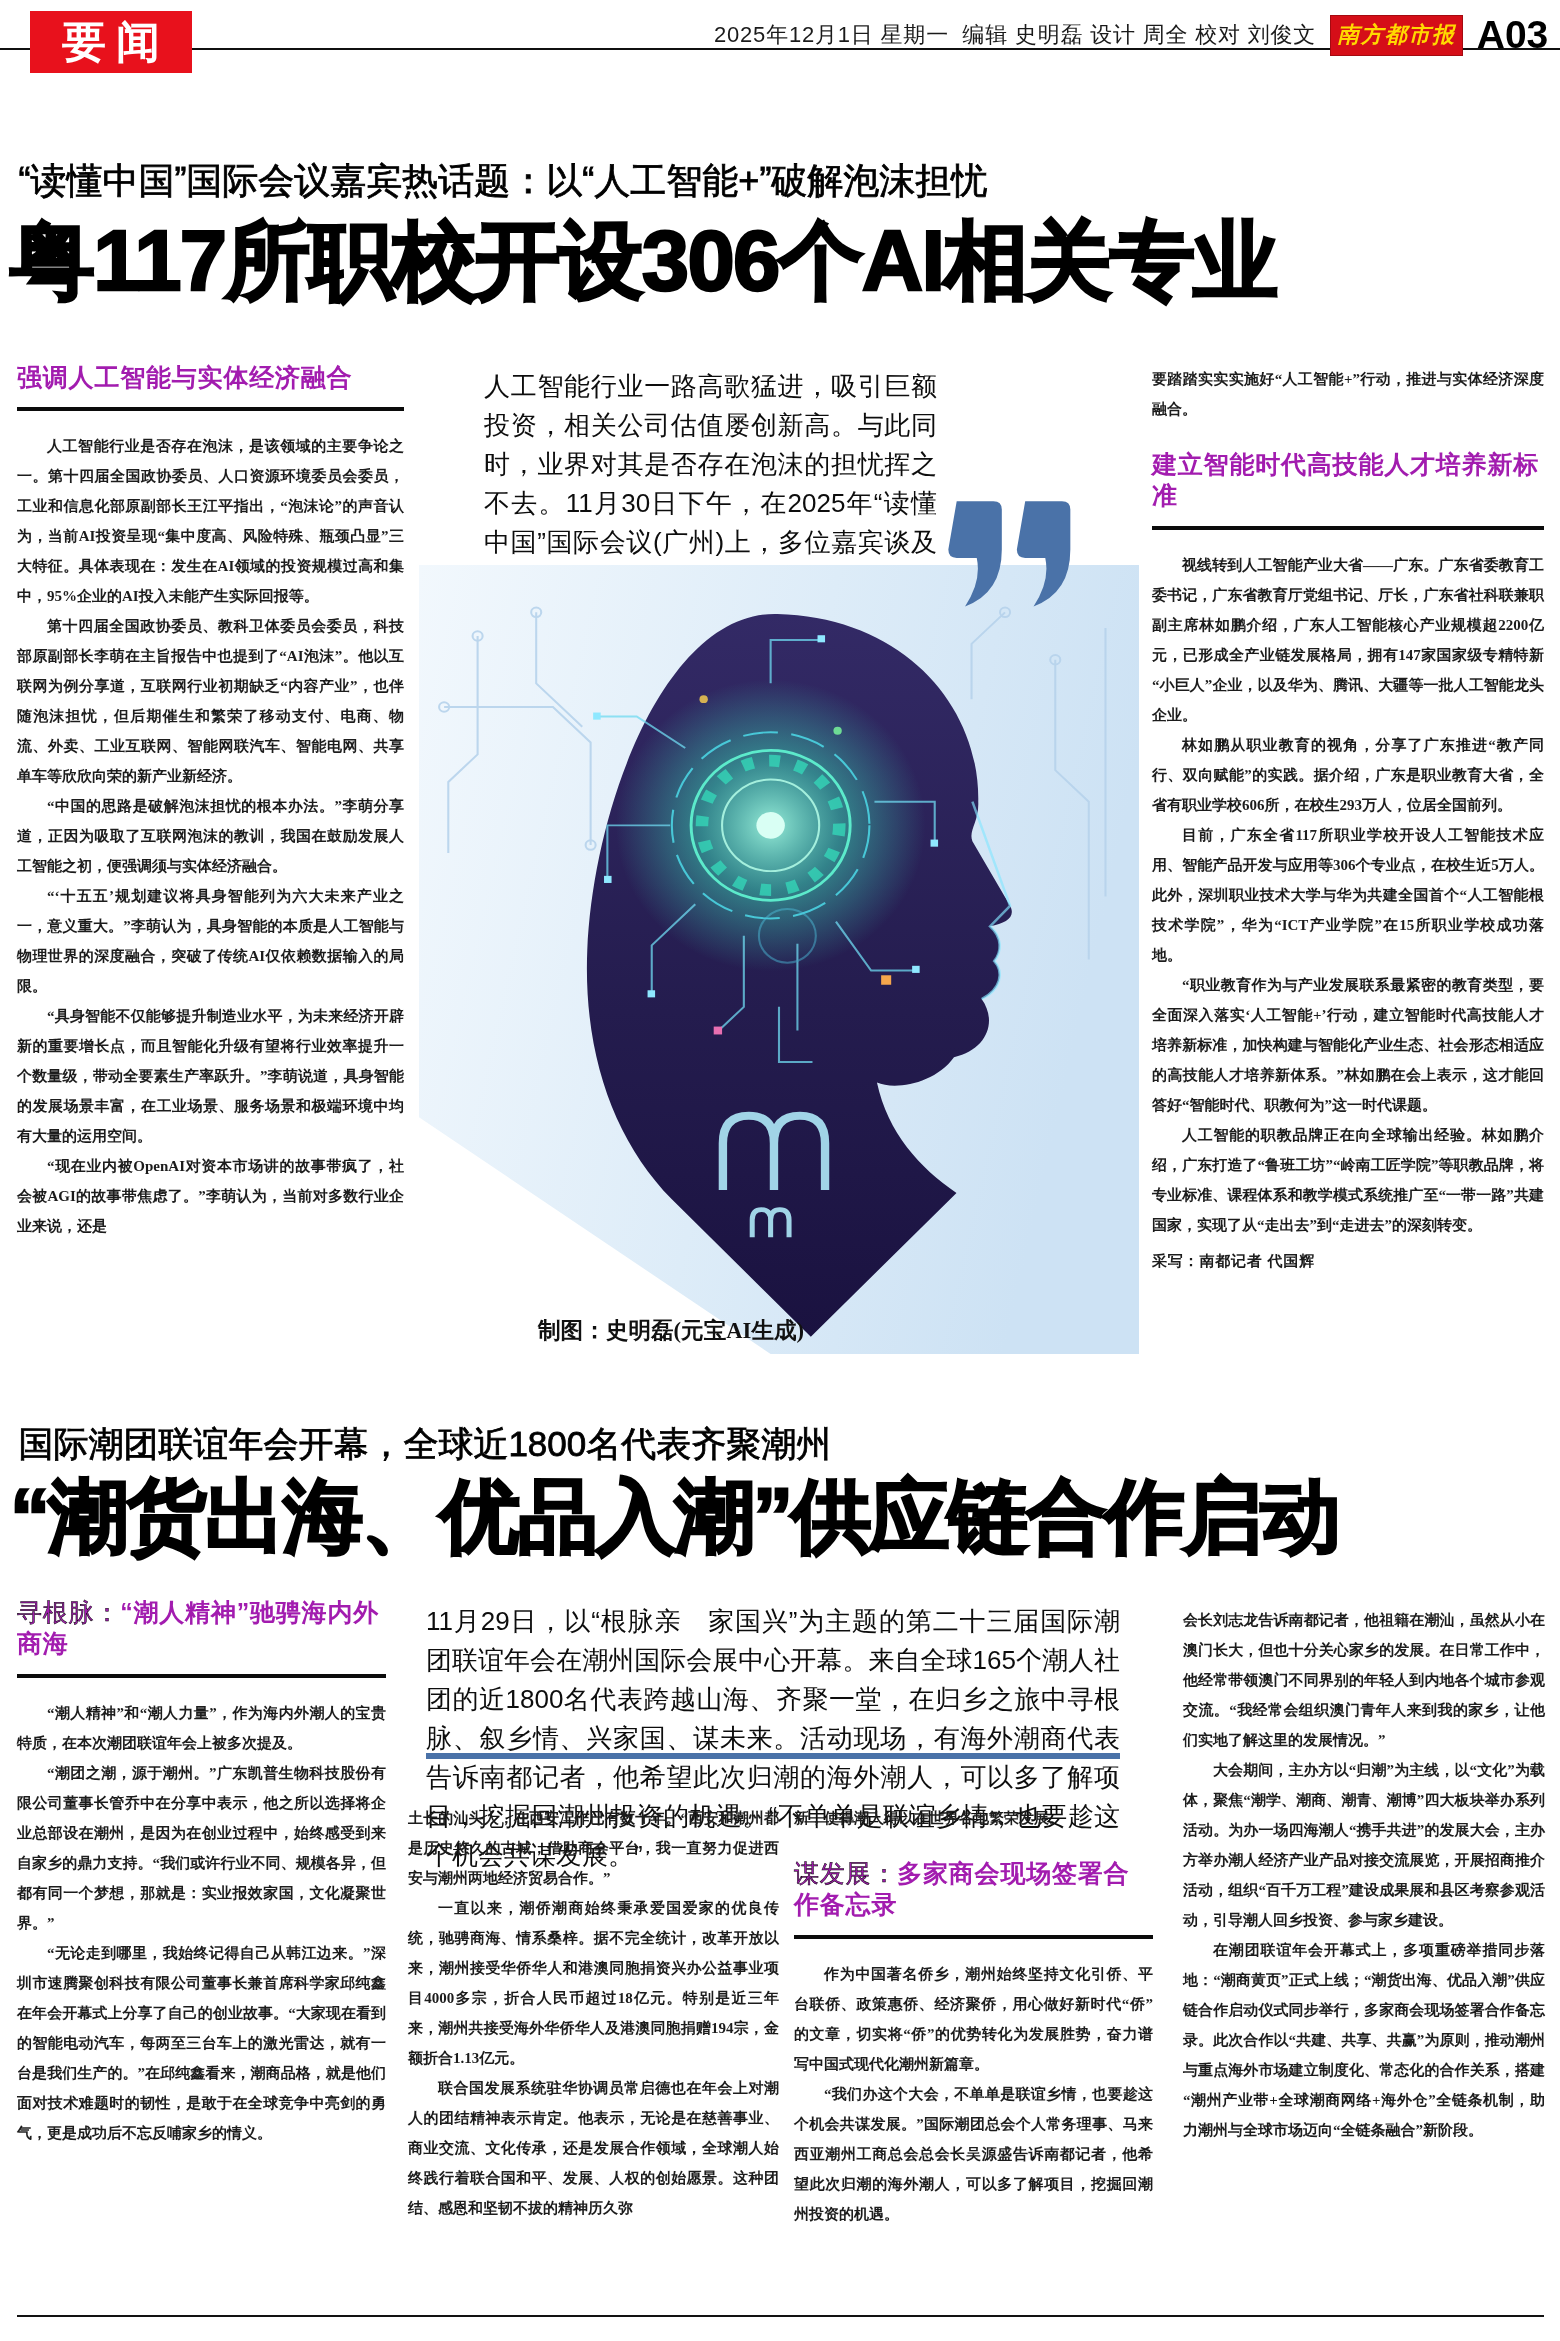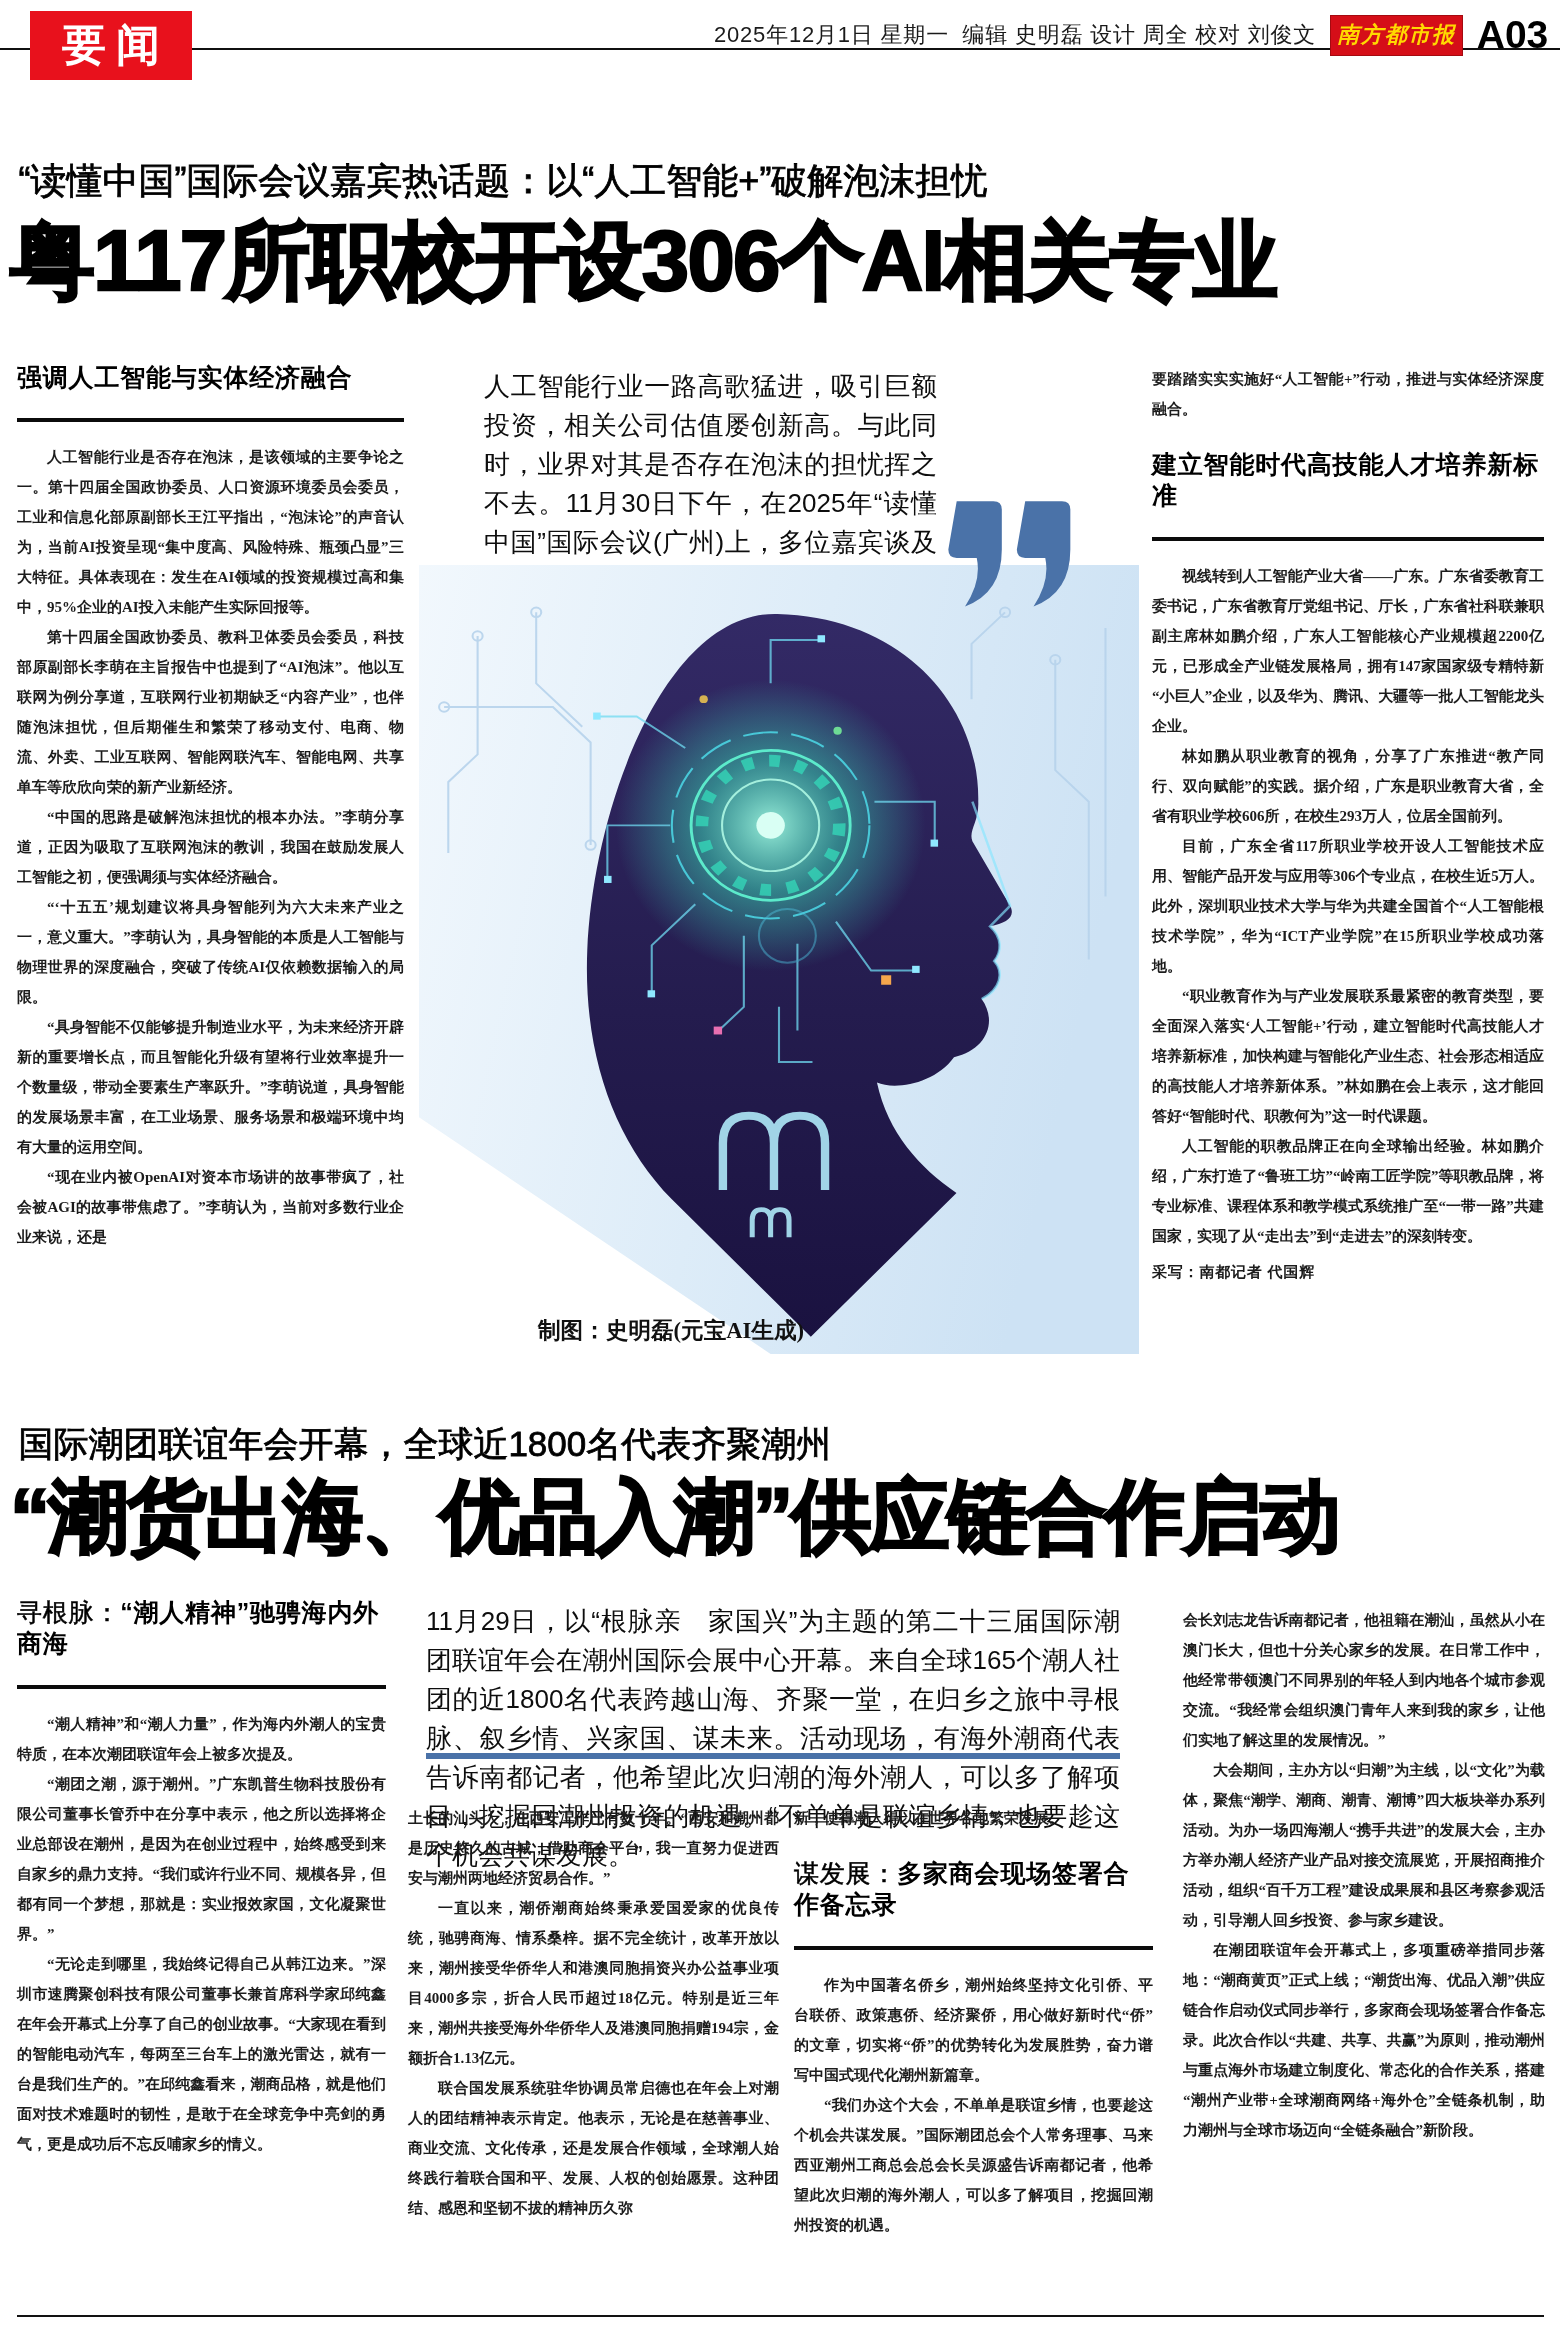--- a/index.html
+++ b/index.html
@@ -5,21 +5,21 @@
   * { margin:0; padding:0; box-sizing:border-box; }
   body {
     width:1560px; height:2342px; position:relative; overflow:hidden;
     background:#ffffff; color:#111;
     font-family:"Liberation Serif","DejaVu Serif",serif;
   }
 
   
   .top-rule { position:absolute; left:0; top:48px; width:1560px; height:1.7px; background:#101010; }
   .section-badge {
-    position:absolute; left:30px; top:11px; width:162px; height:69px;
+    position:absolute; left:30px; top:11px; width:162px; height:62px;
     background:#e8111c; color:#fff; display:flex; align-items:center; justify-content:center;
     font-family:"Liberation Sans","DejaVu Sans",sans-serif; font-weight:900; font-size:44px; letter-spacing:10px;
     text-indent:10px; z-index:3;
   }
   .header-meta { position:absolute; right:11.7px; top:13.4px; display:flex; align-items:center; gap:13.4px; z-index:3; }
   .meta-text { font-family:"Liberation Sans","DejaVu Sans",sans-serif; font-size:22px; color:#1a1a1a; letter-spacing:0.8px; }
   .masthead-logo {
     background:#d50e18; color:#ffd900; font-family:"Liberation Sans","DejaVu Sans",sans-serif;
     font-weight:900; font-size:22px; padding:4.2px 6.7px; font-style:italic; letter-spacing:1.7px;
     border:0.8px solid #a50a10;
@@ -42,21 +42,21 @@
   .headline2 { top:1464px; font-size:80px; }
 
   
   .bodycol { position:absolute; }
   .bodycol p {
     font-size:15px; line-height:30px; text-align:justify; text-indent:2em; color:#1c1c1c;font-weight:bold;
   }
   .bodycol p.noindent { text-indent:0; }
   .subhead-block {
     font-family:"Liberation Sans","DejaVu Sans",sans-serif; font-size:25px; font-weight:700;
-    color:#000000; border-bottom:4.2px solid #0b0b0b; padding-bottom:25px; margin-bottom:20px;
+    color:#a21caf; border-bottom:4.2px solid #0b0b0b; padding-bottom:14px; margin-bottom:20px;
     letter-spacing:0.8px; line-height:1.25;
   }
   .subhead-block .prefix { font-weight:400; -webkit-text-stroke:0.5px #000; }
   .subhead-mid { margin-top:25px; }
   .byline {
     font-family:"Liberation Sans","DejaVu Sans",sans-serif; font-weight:700; font-size:22.6px;
     text-indent:0 !important; margin-top:6.7px; text-align:right; letter-spacing:0.8px;
   }
 
   .colA { left:17px;  top:362px;  width:387px; }

